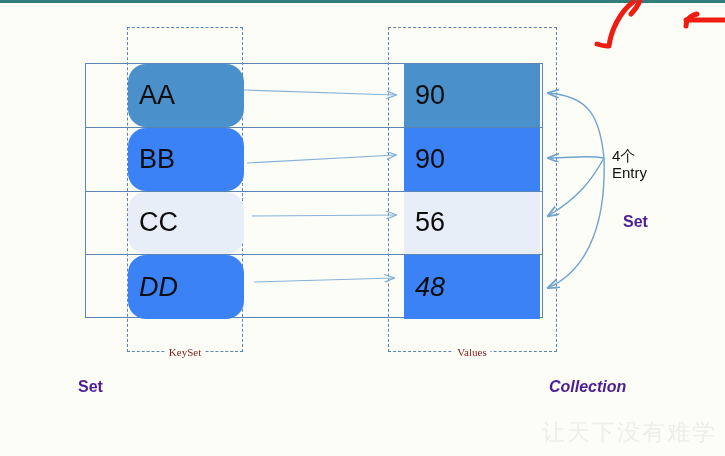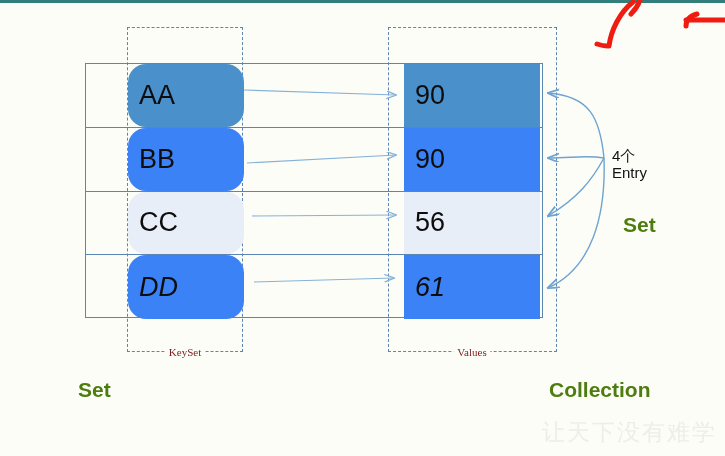--- a/index.html
+++ b/index.html
@@ -84,23 +84,23 @@
     color: #7f1d1d;
     background: #fdfdf8;
     padding: 0 4px;
     white-space: nowrap;
     transform: translate(-50%, -50%);
     font-family: Liberation Serif, serif;
   }
   
   .caption {
     position: absolute;
-    font-size: 21px;
+    font-size: 16px;
     font-weight: bold;
-    color: #4d7c0f;
+    color: #4c1d95;
     white-space: nowrap;
     text-align: right;
   }
   
   .annot {
     position: absolute;
     font-size: 15px;
     color: #111;
     line-height: 1.15;
     white-space: nowrap;
@@ -163,21 +163,21 @@
       <div class="cell val sh-light">
         <span class="cell-label">56</span>
       </div>
     </div>
 
     <div class="trow last" style="top:191.25px;font-style:italic;">
       <div class="cell key sh-mid">
         <span class="cell-label">DD</span>
       </div>
       <div class="cell val sh-mid">
-        <span class="cell-label">61</span>
+        <span class="cell-label">48</span>
       </div>
     </div>
   </div>
 
   <div class="dashbox-label" style="left:185px; top:352px;">KeySet</div>
   <div class="dashbox-label" style="left:472px; top:352px;">Values</div>
 
   <svg class="overlay" viewBox="0 0 725 456" xmlns="http://www.w3.org/2000/svg">
     <defs>
       <marker id="ah" markerWidth="9" markerHeight="9" refX="8" refY="3.2" orient="auto" markerUnits="strokeWidth">
@@ -211,17 +211,17 @@
     </g>
   </svg>
 
   <div class="annot" style="left:612px; top:147px;">
     <div>4个</div>
     <div>Entry</div>
   </div>
 
   <div class="caption" style="left:623px; top:213px;">Set</div>
   <div class="caption" style="left:78px; top:378px;">Set</div>
-  <div class="caption" style="left:549px; top:378px;">Collection</div>
+  <div class="caption" style="left:549px; top:378px;font-style:italic;">Collection</div>
 
   <div class="watermark">让天下没有难学</div>
 
 </div>
 
 </body></html>

